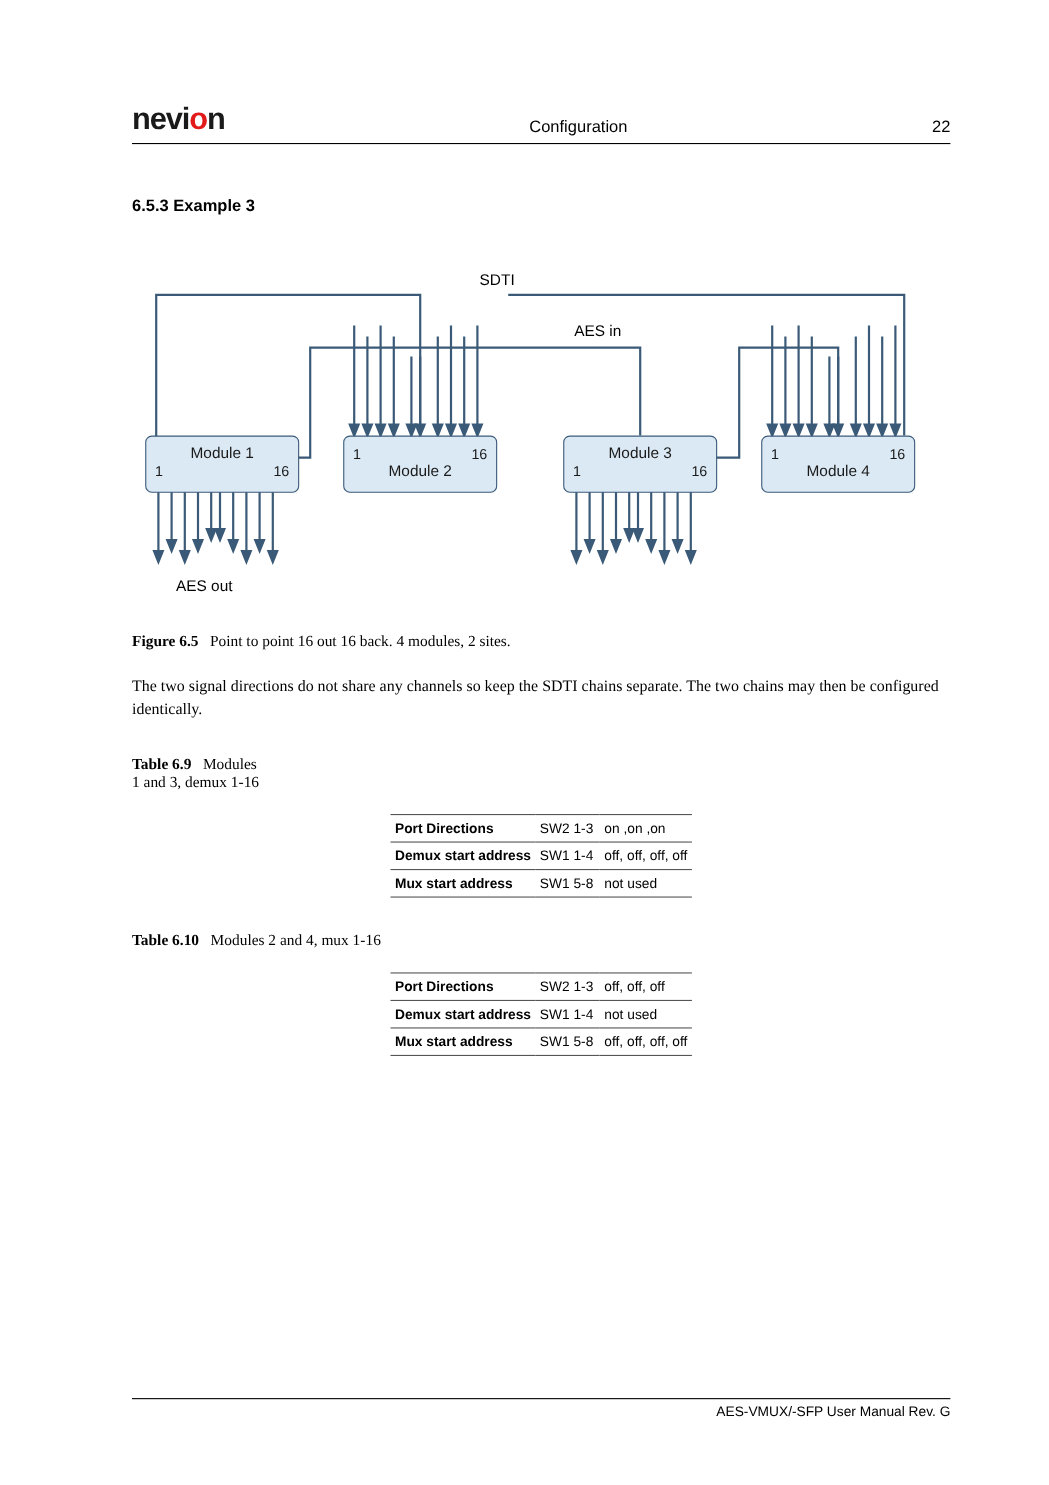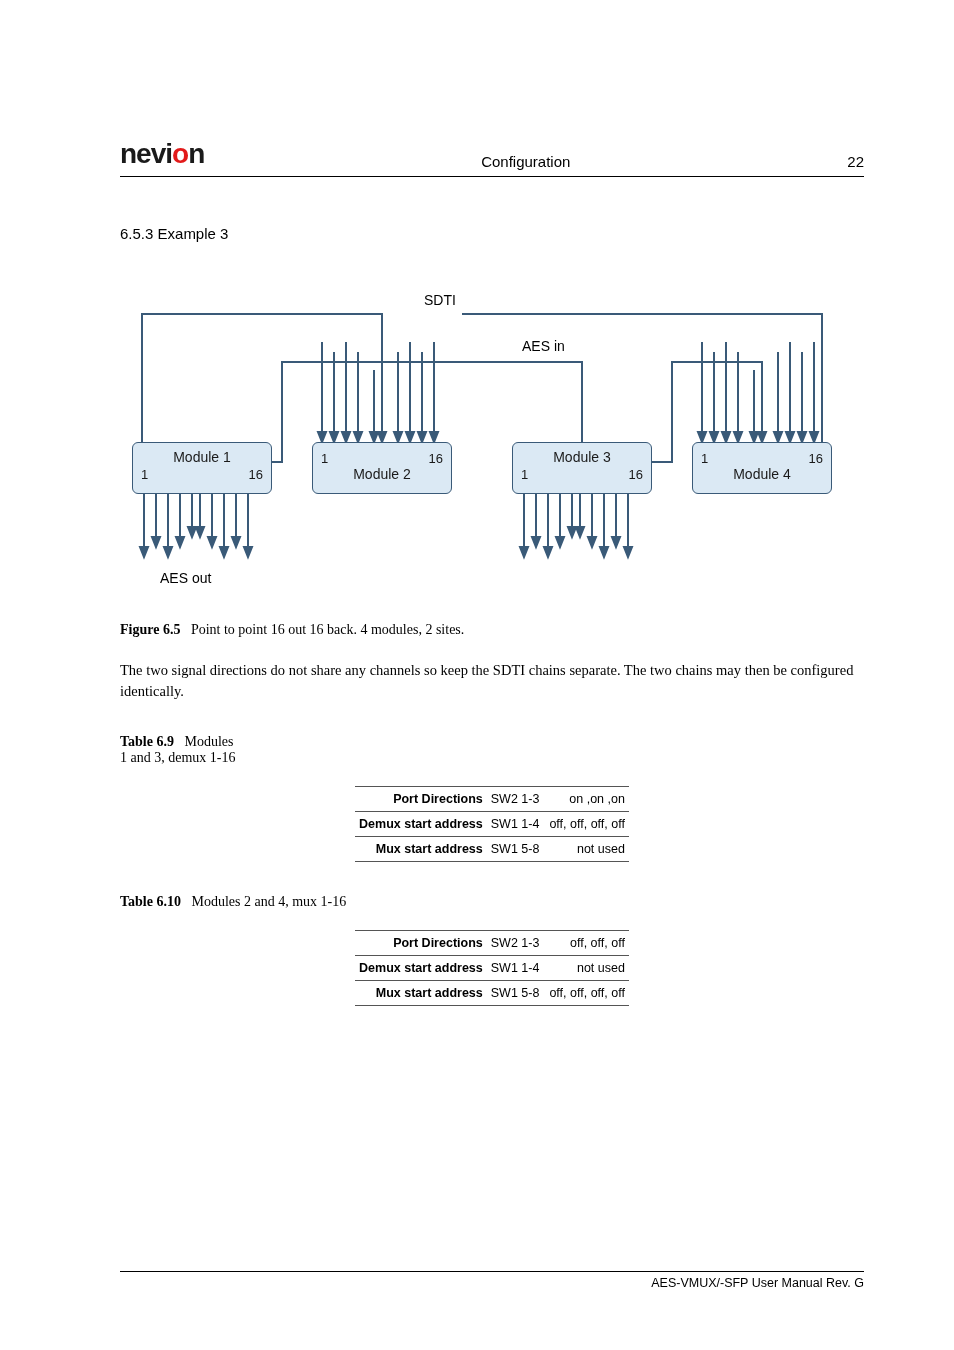--- a/index.html
+++ b/index.html
@@ -10,40 +10,39 @@
   }
   .page{
     padding:92px 90px 60px 120px;
     position:relative;
     height:100%;
     box-sizing:border-box;
   }
   .header{
     display:flex;align-items:flex-end;justify-content:space-between;
     padding-bottom:6px;
-    margin-top:46px;
   }
   .logo{
     font-size:28px;font-weight:700;letter-spacing:-1px;
     color:#1a1a1a;
   }
   .logo .dot{color:#e21a1a;}
   .logo .o2{color:#1a1a1a;}
   .header-title{
     font-size:15px;
     font-family:Arial,sans-serif;
   }
   .header-page{
     font-size:15px;
     font-family:Arial,sans-serif;
   }
   .hr{height:1px;background:#000;width:100%;}
   .section-num{
     margin-top:48px;
-    font-weight:400;font-size:15px;
+    font-weight:700;font-size:15px;
     font-family:Arial,sans-serif;
   }
   .figure-wrap{
     margin-top:50px;
     text-align:center;
   }
   .figure-caption{
     margin-top:30px;text-align:left;
     font-size:14px;
     font-family:Georgia,"Times New Roman",serif;
@@ -62,41 +61,40 @@
   }
   .table-caption b{font-weight:700;}
   table.cfg{
     margin:20px auto 0 auto;
     border-collapse:collapse;
     font-size:12.5px;
     font-family:Arial,sans-serif;
   }
   table.cfg td{
     padding:5px 4px;
-    text-align:right;
   }
   table.cfg tr{border-top:1px solid #555;}
   table.cfg tr:last-child td{border-bottom:1px solid #555;}
   table.cfg td.k{font-weight:700;white-space:nowrap;}
   table.cfg td.s{white-space:nowrap;padding-right:6px;}
   table.cfg td.v{white-space:nowrap;}
   .footer{
     position:absolute;left:120px;right:90px;bottom:60px;
   }
   .footer-line{height:1px;background:#000;}
   .footer-text{
     text-align:right;font-size:12.5px;margin-top:4px;
     font-family:Arial,sans-serif;
   }
   
   .diagram{
     position:relative;width:720px;height:300px;margin:0 auto;
   }
   .sdti-label{
-    position:absolute;top:0;left:292px;font-size:14px;font-family:Arial,sans-serif;
+    position:absolute;top:0;left:304px;font-size:14px;font-family:Arial,sans-serif;
   }
   .aes-in-label{
     position:absolute;top:46px;left:390px;font-size:14px;font-family:Arial,sans-serif;
   }
   .aes-out-label{
     position:absolute;top:278px;left:28px;font-size:14px;font-family:Arial,sans-serif;
   }
   .mod{
     position:absolute;width:140px;height:52px;
     background:#dbe9f4;border:1px solid #3a5a78;border-radius:6px;

